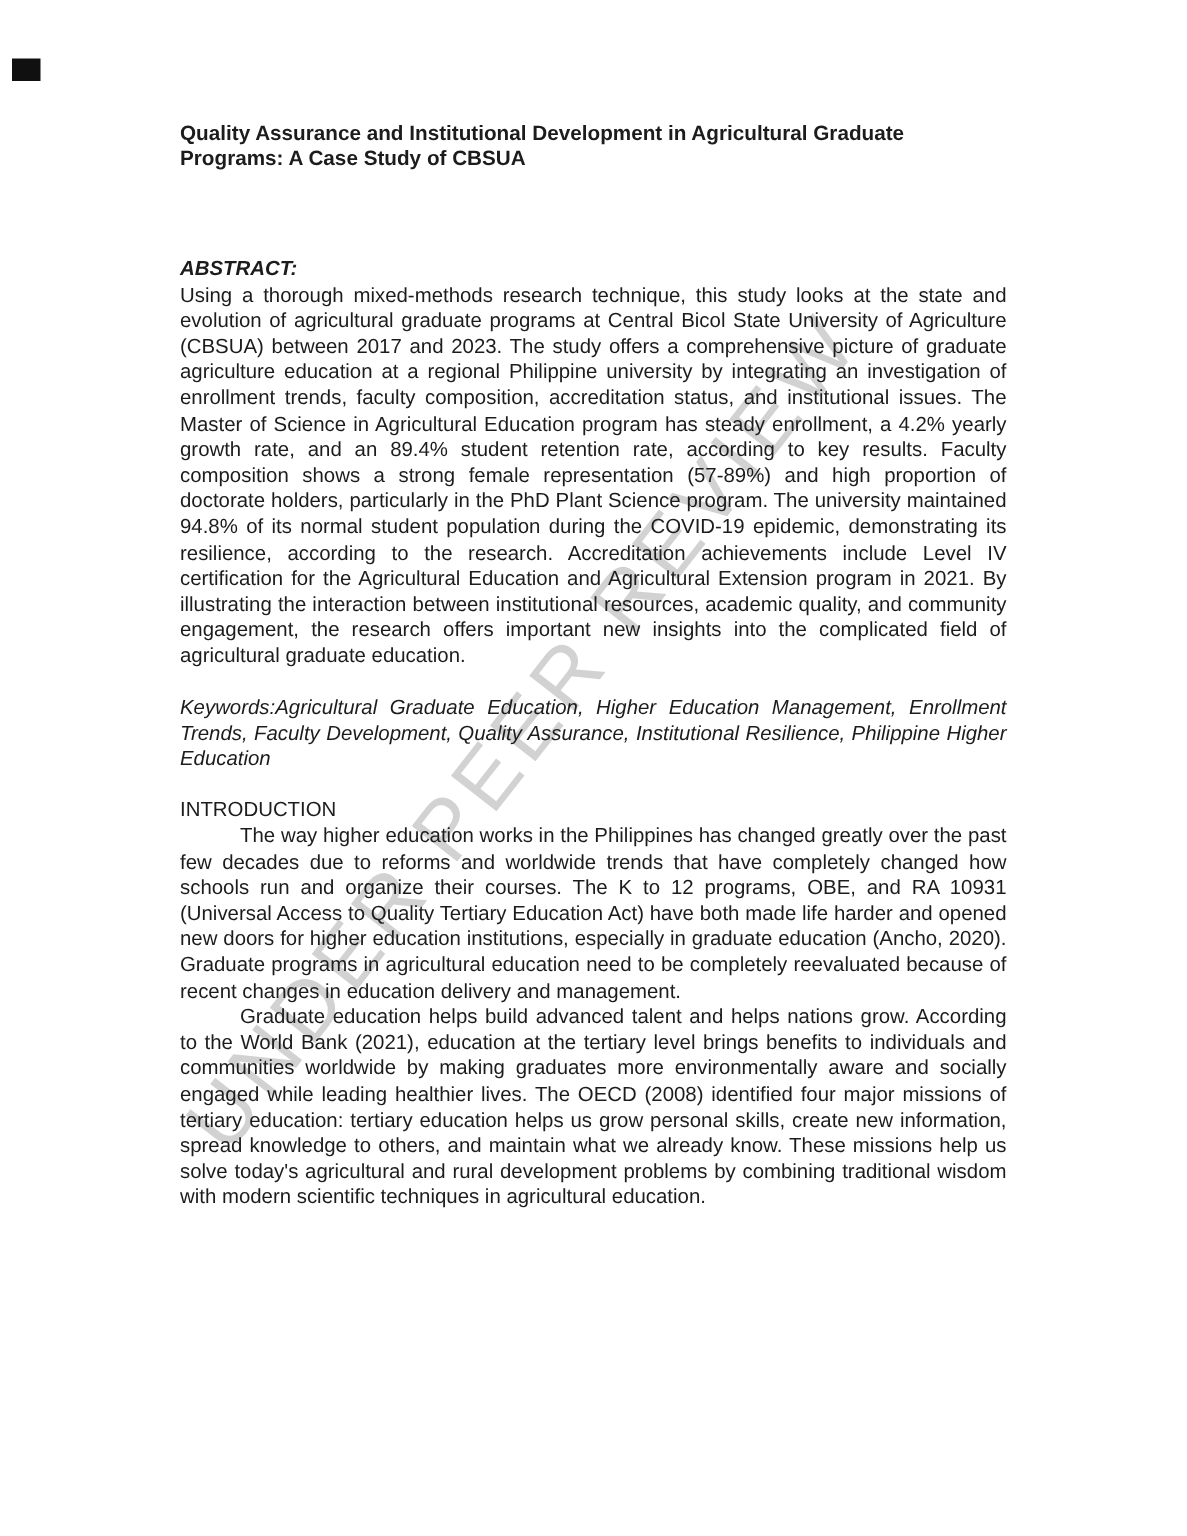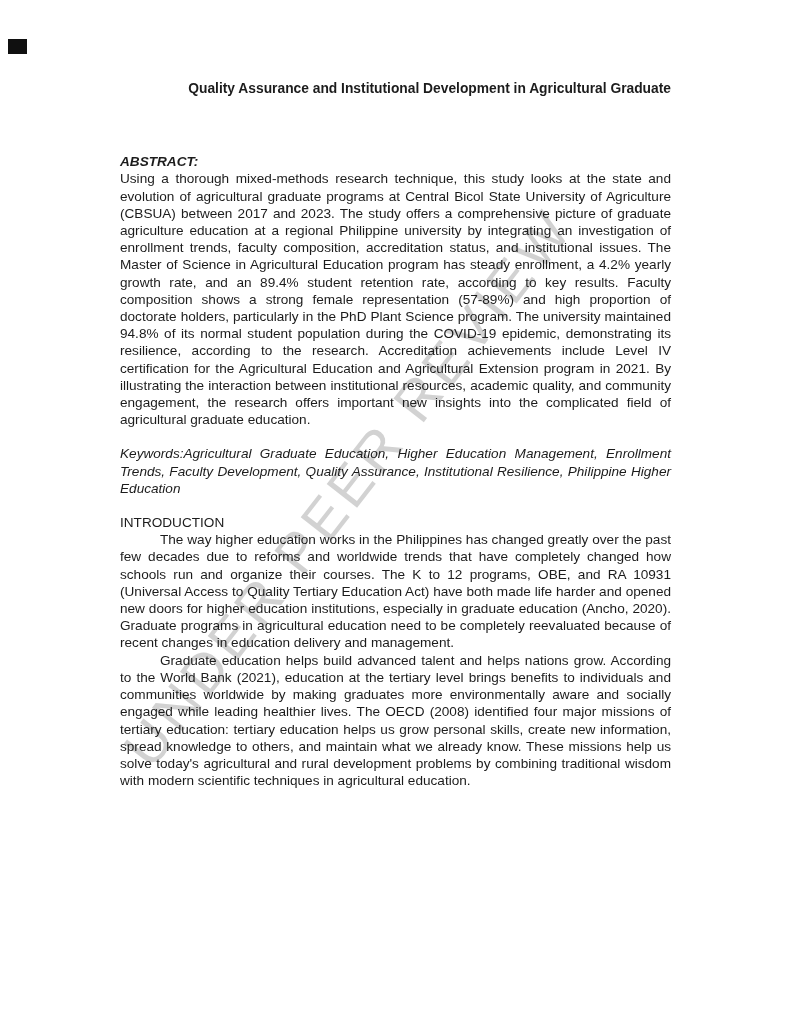--- a/index.html
+++ b/index.html
@@ -45,21 +45,21 @@
     position: absolute;
     left: 120px;
     top: 80px;
     width: 551px;
     font-size: 13.6px;
     line-height: 17.2px;
     text-align: justify;
     z-index: 2;
   }
   .paper-title {
-    text-align: right;
+    text-align: left;
     font-weight: bold;
     font-size: 13.8px;
     line-height: 17.2px;
   }
   .paper-title span { display: block; }
   .abstract-heading {
     font-weight: bold;
     margin-top: 56px;
     font-style: italic;
   }
@@ -85,20 +85,21 @@
 <div class="page">
 
   <div class="corner-mark"></div>
 
   <div class="watermark">UNDER PEER REVIEW</div>
 
   <div class="content">
 
     <div class="paper-title">
       <span>Quality Assurance and Institutional Development in Agricultural Graduate</span>
+      <span>Programs: A Case Study of CBSUA</span>
     </div>
 
     <div class="abstract-heading">ABSTRACT:</div>
 
     <p class="abstract-body">Using a thorough mixed-methods research technique, this study looks at the state and evolution of agricultural graduate programs at Central Bicol State University of Agriculture (CBSUA) between 2017 and 2023. The study offers a comprehensive picture of graduate agriculture education at a regional Philippine university by integrating an investigation of enrollment trends, faculty composition, accreditation status, and institutional issues. The Master of Science in Agricultural Education program has steady enrollment, a 4.2% yearly growth rate, and an 89.4% student retention rate, according to key results. Faculty composition shows a strong female representation (57-89%) and high proportion of doctorate holders, particularly in the PhD Plant Science program. The university maintained 94.8% of its normal student population during the COVID-19 epidemic, demonstrating its resilience, according to the research. Accreditation achievements include Level IV certification for the Agricultural Education and Agricultural Extension program in 2021. By illustrating the interaction between institutional resources, academic quality, and community engagement, the research offers important new insights into the complicated field of agricultural graduate education.</p>
 
     <p class="keywords-line">Keywords:Agricultural Graduate Education, Higher Education Management, Enrollment Trends, Faculty Development, Quality Assurance, Institutional Resilience, Philippine Higher Education</p>
 
     <div class="intro-heading">INTRODUCTION</div>
 

